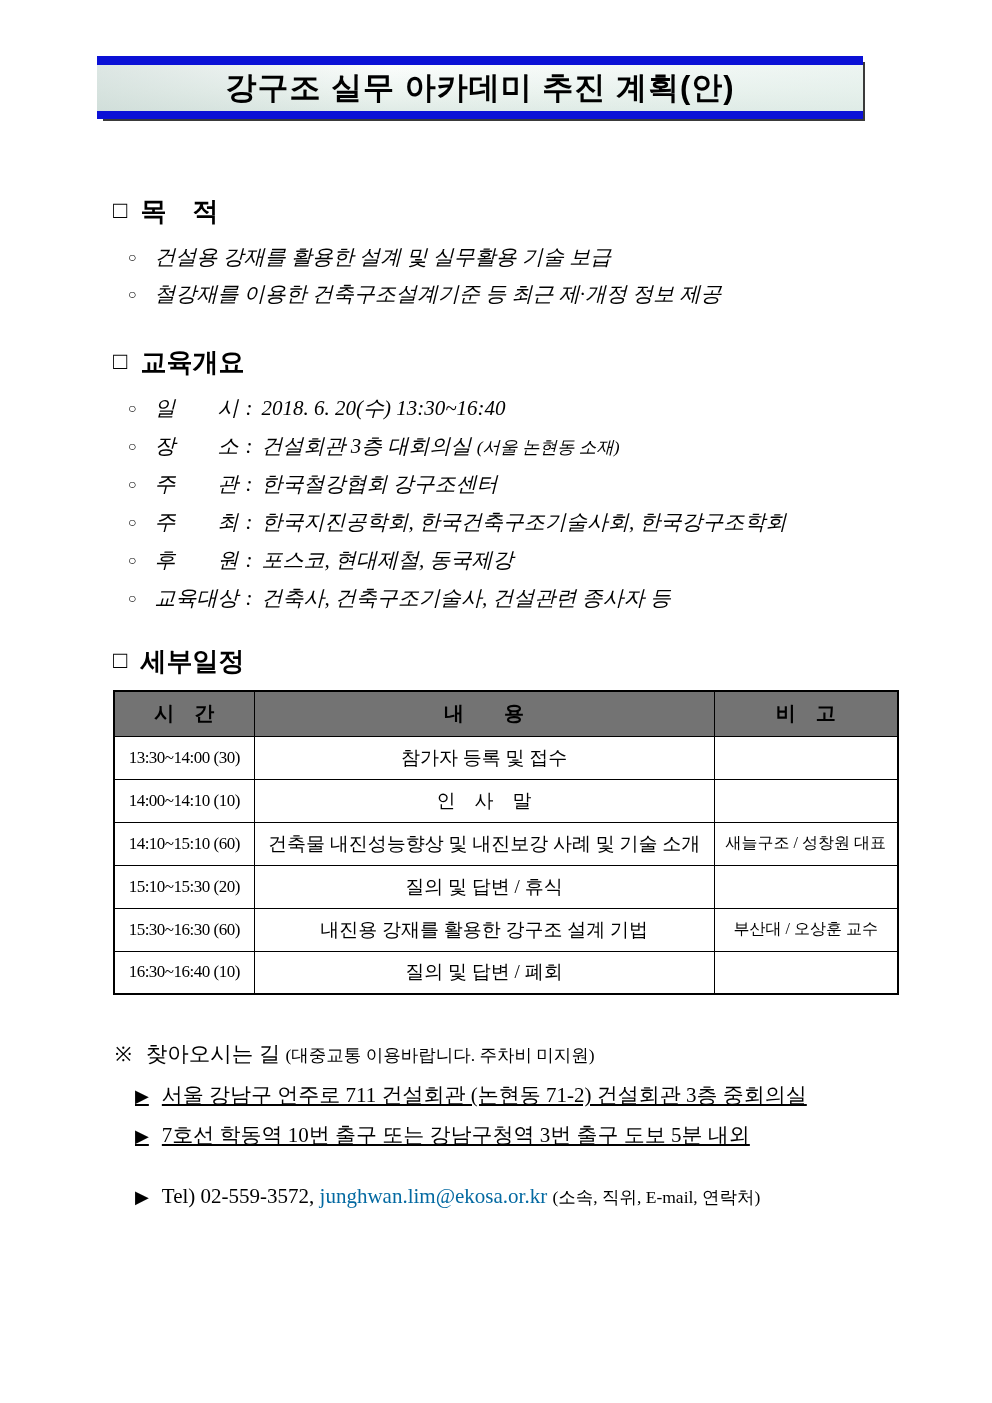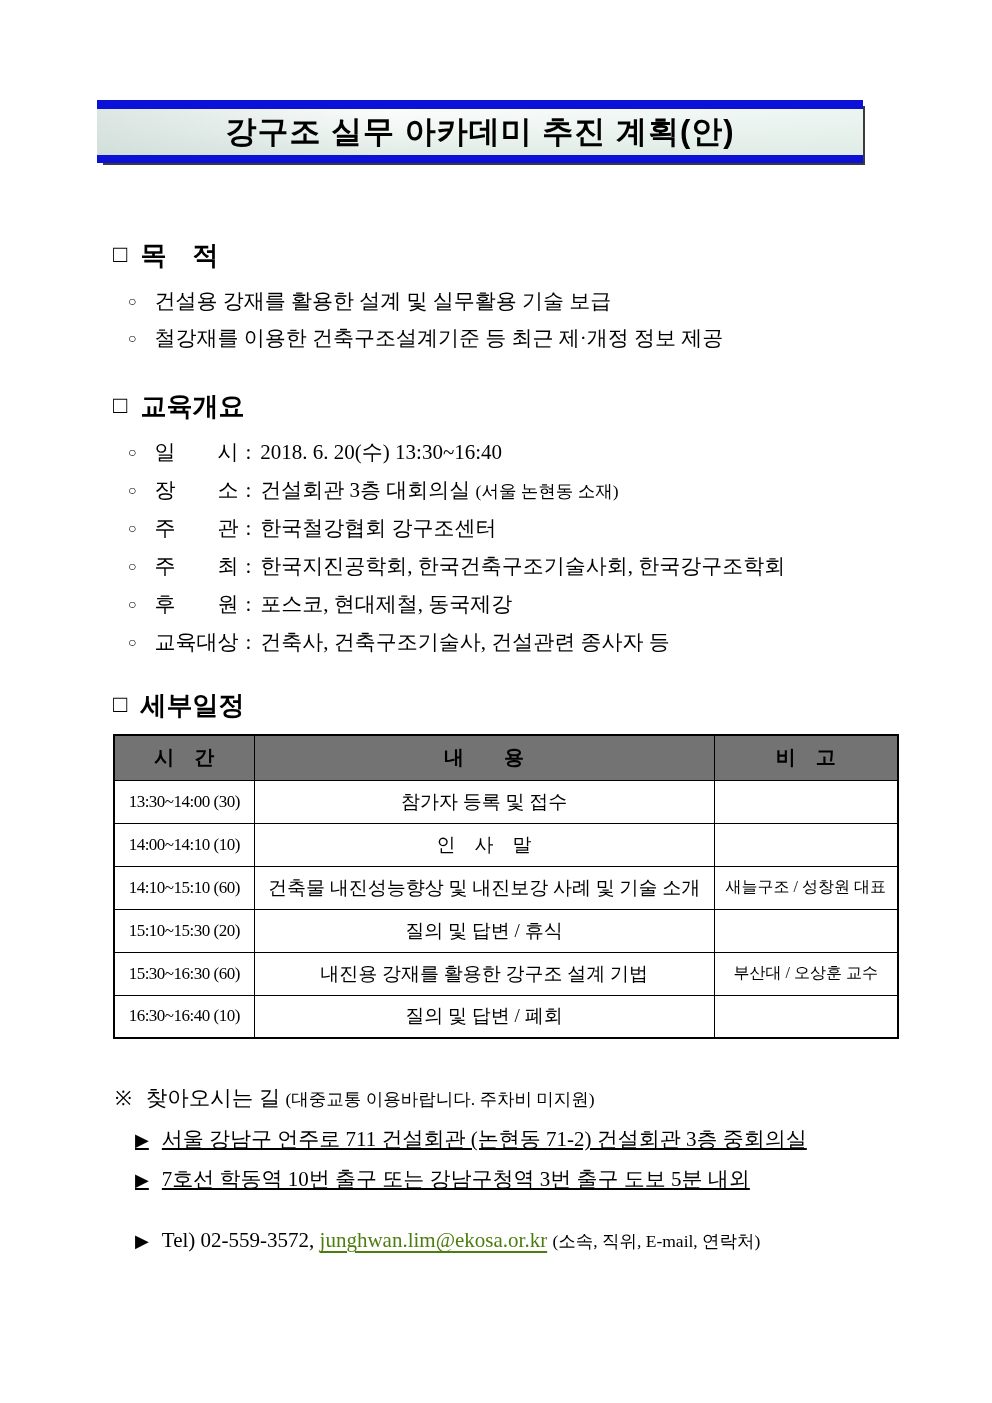--- a/index.html
+++ b/index.html
@@ -4,21 +4,21 @@
 <style>
   * { margin: 0; padding: 0; box-sizing: border-box; }
   html, body { background: #ffffff; }
   body {
     width: 992px; height: 1403px;
     font-family: "Liberation Serif", "DejaVu Serif", serif;
     color: #000;
     position: relative;
     overflow: hidden;
   }
-  .page { width: 960px; height: 1403px; padding-top: 100px; }
+  .page { width: 960px; height: 1403px; padding-top: 56px; }
 
   
   .title-band {
     margin: 0 97px;
     border-top: 9px solid #0b11d6;
     border-bottom: 8px solid #0b11d6;
     background:
       linear-gradient(90deg, rgba(196,212,208,0.55) 0%, rgba(255,255,255,0) 38%, rgba(222,236,231,0.5) 100%),
       linear-gradient(180deg, #fbfdfc 0%, #eef5f1 55%, #e0ebe6 100%);
     height: 63px;
@@ -40,21 +40,21 @@
   }
   .sec-heading .sq {
     font-weight: 400; font-size: 24px; line-height: 24px;
     margin-right: 13px; position: relative; top: -1px;
   }
   .h-purpose { margin-top: 76px; }
   .h-overview { margin-top: 33px; }
   .h-schedule { margin-top: 27px; }
 
   .bullet-list { list-style: none; margin-top: 12px; }
-  .bullet-list li { padding-left: 15px; line-height: 37px; font-size: 21px; white-space: nowrap; }
+  .bullet-list li { padding-left: 15px; line-height: 37px; font-size: 21px; white-space: nowrap; font-style: italic; }
   .circ { font-size: 14px; margin-right: 18px; vertical-align: 2px; }
   .ov-colon { margin: 0 9px 0 7px; }
   .small-note { font-size: 17.5px; margin-top: 21px; }
 
   
   table.schedule {
     margin-top: 13px;
     border-collapse: collapse;
     width: 784px;
     table-layout: fixed;
@@ -79,21 +79,21 @@
 
   
   .foot-block { margin-top: 40px; }
   .foot-heading { padding-left: 2px; font-size: 21.5px; line-height: 38px; white-space: nowrap; }
   .mark-ast { font-size: 20px; margin-right: 14px; }
   .foot-lines { list-style: none; margin-top: 2px; text-decoration: underline; }
   .foot-lines li { padding-left: 22px; font-size: 21px; line-height: 39px; white-space: nowrap; }
   .mark-arrow { font-size: 18px; margin-right: 13px; }
   .app-block { margin-top: 20px; }
   .tel-line { margin-top: 6px; padding-left: 22px; font-size: 21px; line-height: 40px; white-space: nowrap; }
-  .email-link { color: #4d7c0f; text-decoration: underline; text-underline-offset: 4px; cursor: pointer; }
+  .email-link { color: #0369a1; text-underline-offset: 4px; cursor: pointer; }
 </style>
 </head>
 <body>
 
 <div class="page">
 
   <div class="title-band">
     <span class="title-text">강구조 실무 아카데미 추진 계획(안)</span>
   </div>
 

